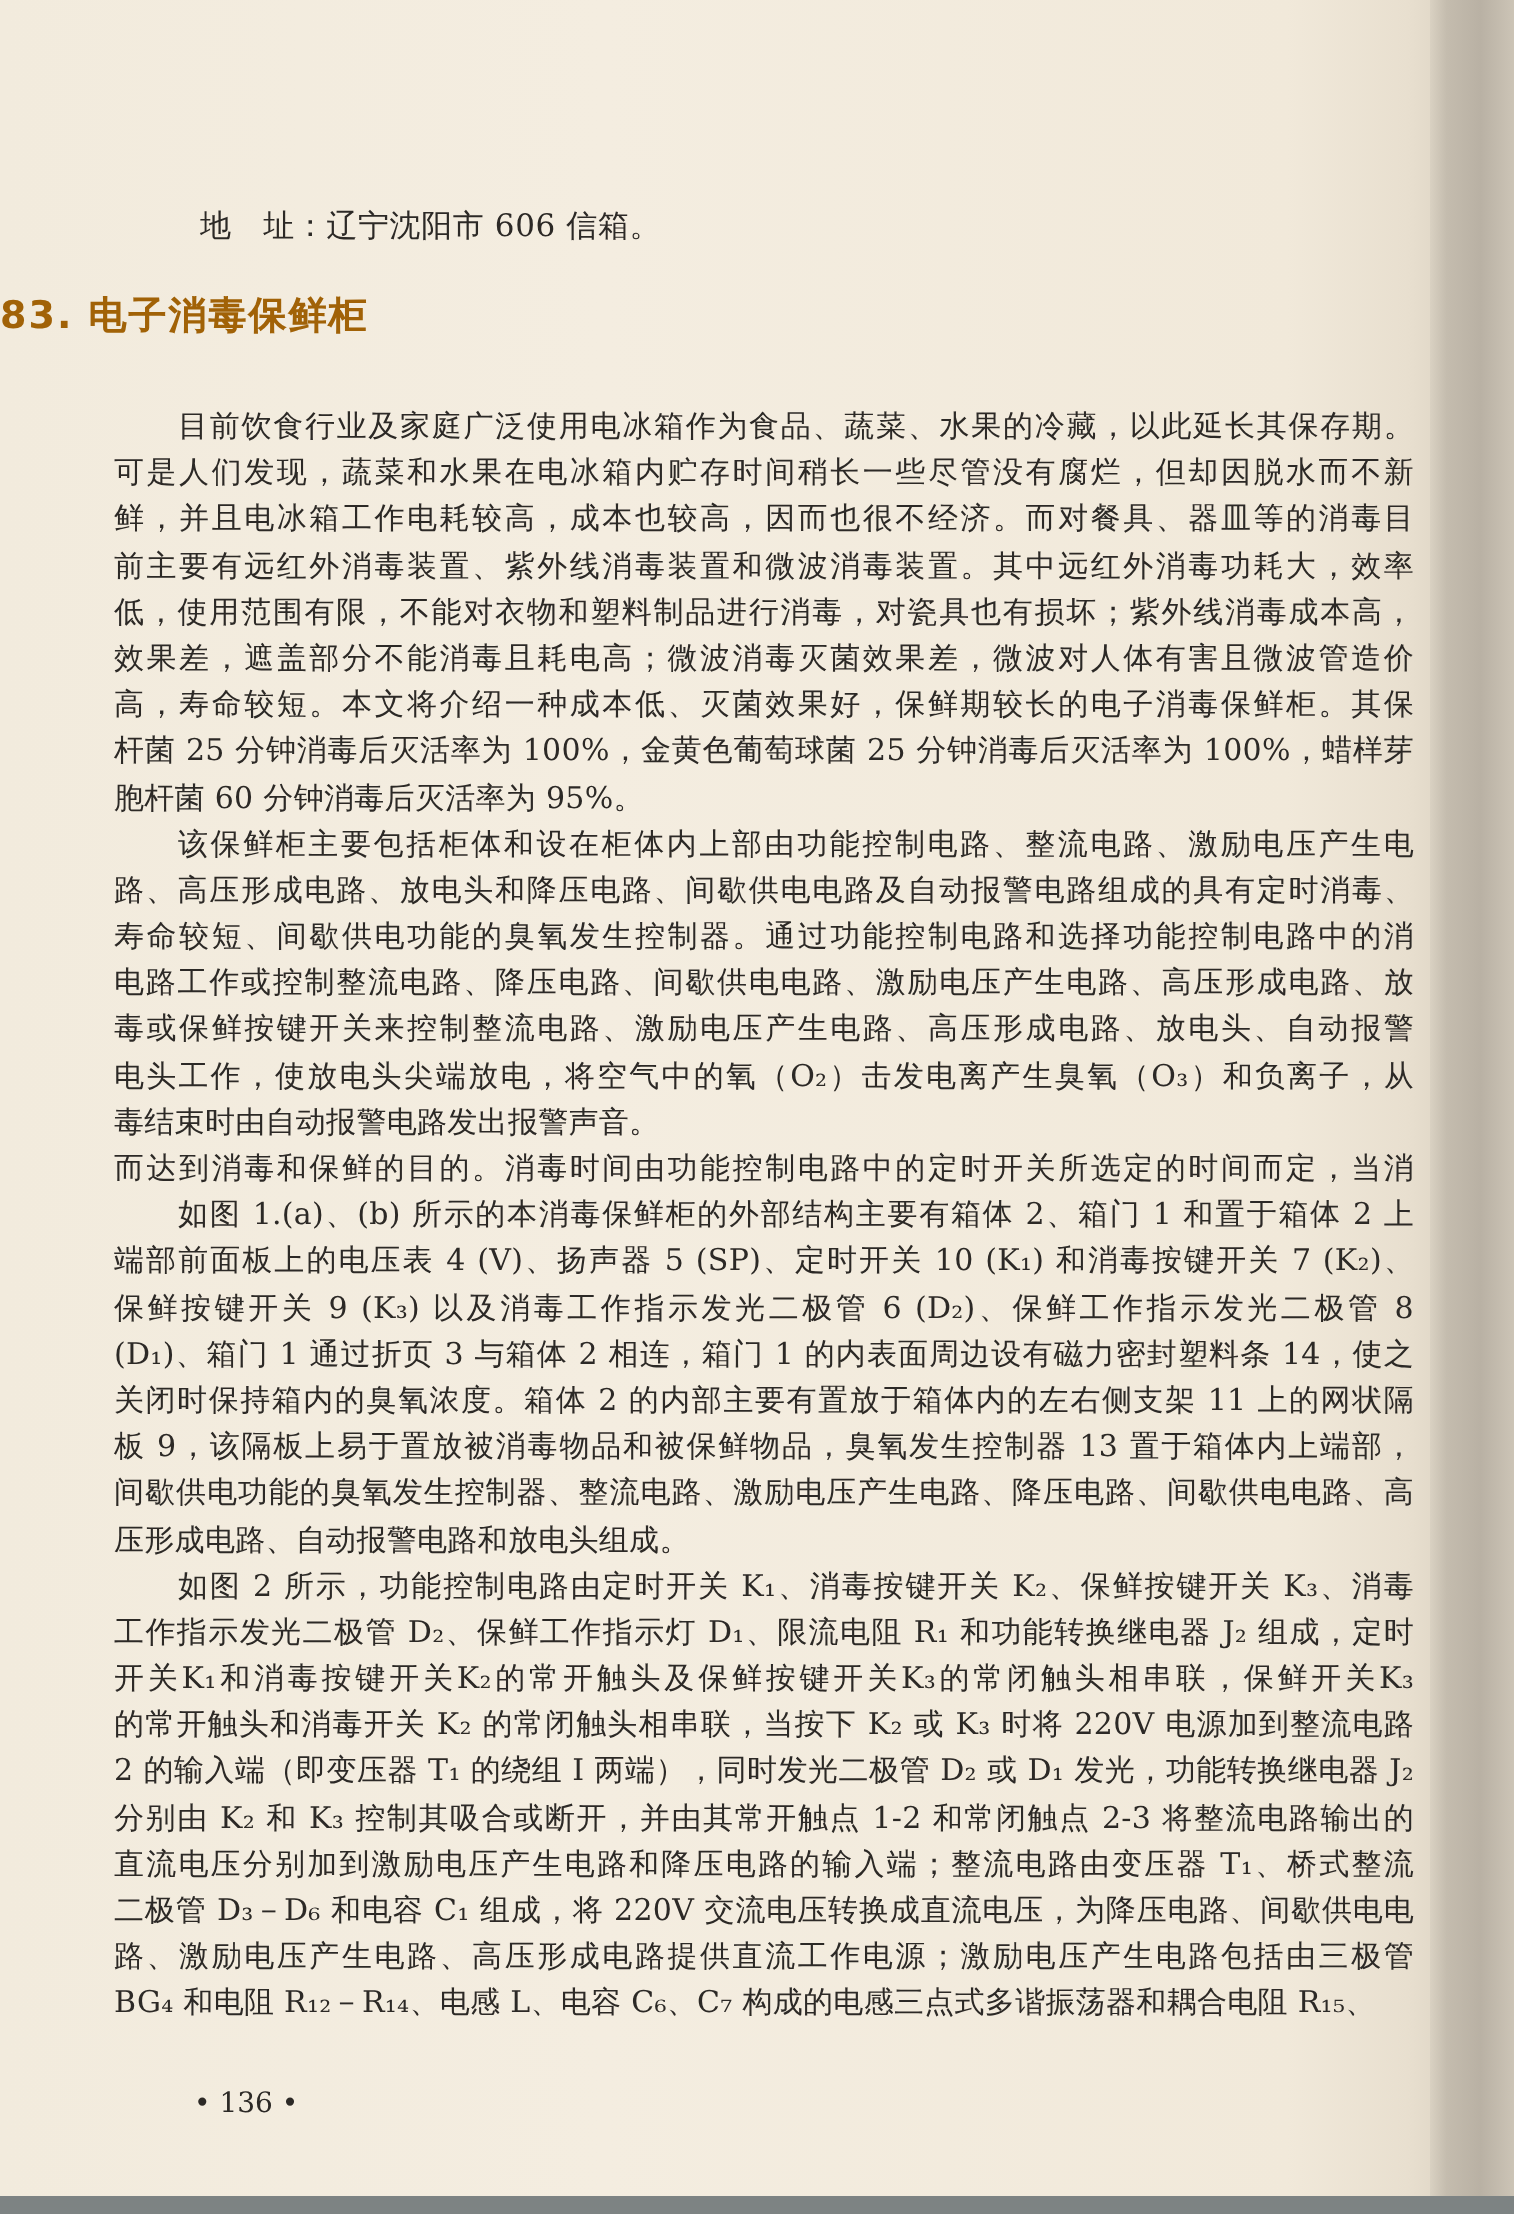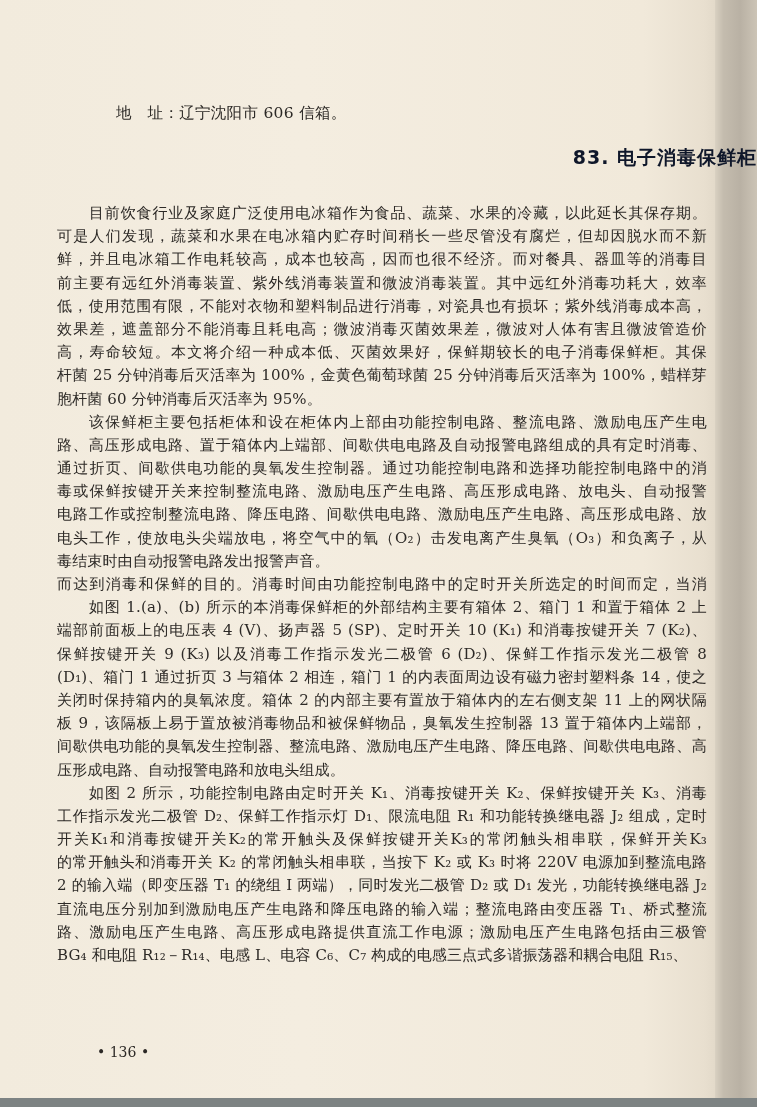--- a/index.html
+++ b/index.html
@@ -15,27 +15,27 @@
   }
   .spine {
     position:absolute; right:0; top:0; width:42px; height:1098px;
     background: linear-gradient(90deg, #d9d1c2 0%, #c4bcae 20%, #b9b1a4 60%, #ccc4b6 100%);
   }
   .bottom-edge {
     position:absolute; left:0; bottom:0; width:757px; height:9px;
     background:#7d8383;
   }
   .addr {
-    position:absolute; left:116px; top:103px;
+    position:absolute; left:100px; top:103px;
     font-size:15.5px; letter-spacing:0.3px;
   }
   .title {
-    position:absolute; left:0; width:757px; top:145px; text-align:right;
+    position:absolute; left:0; width:757px; top:145px; text-align:left;
     font-family:"DejaVu Sans", "Liberation Sans", sans-serif;
-    font-size:19px; font-weight:bold; letter-spacing:1px; color:#0f172a;
+    font-size:19px; font-weight:bold; letter-spacing:1px; color:#a16207;
   }
   .body {
     position:absolute; left:57px; top:202px; width:650px;
   }
   .line {
     height:23.2px; line-height:23.2px; font-size:15px;
     white-space:nowrap; text-align:justify; text-align-last:justify;
     letter-spacing:0.15px;
   }
   .line.last { text-align-last:left; }
@@ -58,38 +58,40 @@
     <div class="line indent">目前饮食行业及家庭广泛使用电冰箱作为食品、蔬菜、水果的冷藏，以此延长其保存期。</div>
     <div class="line">可是人们发现，蔬菜和水果在电冰箱内贮存时间稍长一些尽管没有腐烂，但却因脱水而不新</div>
     <div class="line">鲜，并且电冰箱工作电耗较高，成本也较高，因而也很不经济。而对餐具、器皿等的消毒目</div>
     <div class="line">前主要有远红外消毒装置、紫外线消毒装置和微波消毒装置。其中远红外消毒功耗大，效率</div>
     <div class="line">低，使用范围有限，不能对衣物和塑料制品进行消毒，对瓷具也有损坏；紫外线消毒成本高，</div>
     <div class="line">效果差，遮盖部分不能消毒且耗电高；微波消毒灭菌效果差，微波对人体有害且微波管造价</div>
     <div class="line">高，寿命较短。本文将介绍一种成本低、灭菌效果好，保鲜期较长的电子消毒保鲜柜。其保</div>
     <div class="line">杆菌 25 分钟消毒后灭活率为 100%，金黄色葡萄球菌 25 分钟消毒后灭活率为 100%，蜡样芽</div>
     <div class="line last">胞杆菌 60 分钟消毒后灭活率为 95%。</div>
     <div class="line indent">该保鲜柜主要包括柜体和设在柜体内上部由功能控制电路、整流电路、激励电压产生电</div>
-    <div class="line">路、高压形成电路、置于箱体内上端部、间歇供电电路及自动报警电路组成的具有定时消毒、</div>
-    <div class="line">通过折页、间歇供电功能的臭氧发生控制器。通过功能控制电路和选择功能控制电路中的消</div>
+    <div class="line">路、高压形成电路、放电头和降压电路、间歇供电电路及自动报警电路组成的具有定时消毒、</div>
+    <div class="line">寿命较短、间歇供电功能的臭氧发生控制器。通过功能控制电路和选择功能控制电路中的消</div>
+    <div class="line">电路工作或控制整流电路、降压电路、间歇供电电路、激励电压产生电路、高压形成电路、放</div>
     <div class="line">毒或保鲜按键开关来控制整流电路、激励电压产生电路、高压形成电路、放电头、自动报警</div>
-    <div class="line">电路工作或控制整流电路、降压电路、间歇供电电路、激励电压产生电路、高压形成电路、放</div>
     <div class="line">电头工作，使放电头尖端放电，将空气中的氧（O₂）击发电离产生臭氧（O₃）和负离子，从</div>
     <div class="line last">毒结束时由自动报警电路发出报警声音。</div>
     <div class="line">而达到消毒和保鲜的目的。消毒时间由功能控制电路中的定时开关所选定的时间而定，当消</div>
     <div class="line indent">如图 1.(a)、(b) 所示的本消毒保鲜柜的外部结构主要有箱体 2、箱门 1 和置于箱体 2 上</div>
     <div class="line">端部前面板上的电压表 4 (V)、扬声器 5 (SP)、定时开关 10 (K₁) 和消毒按键开关 7 (K₂)、</div>
     <div class="line">保鲜按键开关 9 (K₃) 以及消毒工作指示发光二极管 6 (D₂)、保鲜工作指示发光二极管 8</div>
     <div class="line">(D₁)、箱门 1 通过折页 3 与箱体 2 相连，箱门 1 的内表面周边设有磁力密封塑料条 14，使之</div>
     <div class="line">关闭时保持箱内的臭氧浓度。箱体 2 的内部主要有置放于箱体内的左右侧支架 11 上的网状隔</div>
     <div class="line">板 9，该隔板上易于置放被消毒物品和被保鲜物品，臭氧发生控制器 13 置于箱体内上端部，</div>
     <div class="line">间歇供电功能的臭氧发生控制器、整流电路、激励电压产生电路、降压电路、间歇供电电路、高</div>
     <div class="line last">压形成电路、自动报警电路和放电头组成。</div>
     <div class="line indent">如图 2 所示，功能控制电路由定时开关 K₁、消毒按键开关 K₂、保鲜按键开关 K₃、消毒</div>
     <div class="line">工作指示发光二极管 D₂、保鲜工作指示灯 D₁、限流电阻 R₁ 和功能转换继电器 J₂ 组成，定时</div>
     <div class="line">开关K₁和消毒按键开关K₂的常开触头及保鲜按键开关K₃的常闭触头相串联，保鲜开关K₃</div>
     <div class="line">的常开触头和消毒开关 K₂ 的常闭触头相串联，当按下 K₂ 或 K₃ 时将 220V 电源加到整流电路</div>
     <div class="line">2 的输入端（即变压器 T₁ 的绕组 I 两端），同时发光二极管 D₂ 或 D₁ 发光，功能转换继电器 J₂</div>
+    <div class="line">分别由 K₂ 和 K₃ 控制其吸合或断开，并由其常开触点 1-2 和常闭触点 2-3 将整流电路输出的</div>
     <div class="line">直流电压分别加到激励电压产生电路和降压电路的输入端；整流电路由变压器 T₁、桥式整流</div>
+    <div class="line">二极管 D₃－D₆ 和电容 C₁ 组成，将 220V 交流电压转换成直流电压，为降压电路、间歇供电电</div>
     <div class="line">路、激励电压产生电路、高压形成电路提供直流工作电源；激励电压产生电路包括由三极管</div>
     <div class="line last">BG₄ 和电阻 R₁₂－R₁₄、电感 L、电容 C₆、C₇ 构成的电感三点式多谐振荡器和耦合电阻 R₁₅、</div>
   </div>
 
 <div class="page-num">• 136 •</div>
 
 </body></html>

